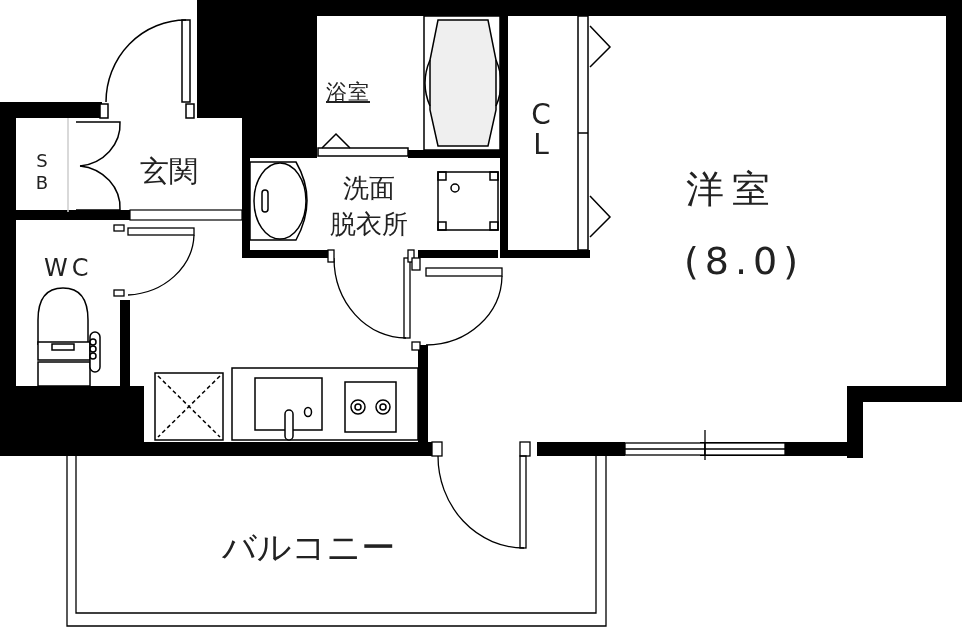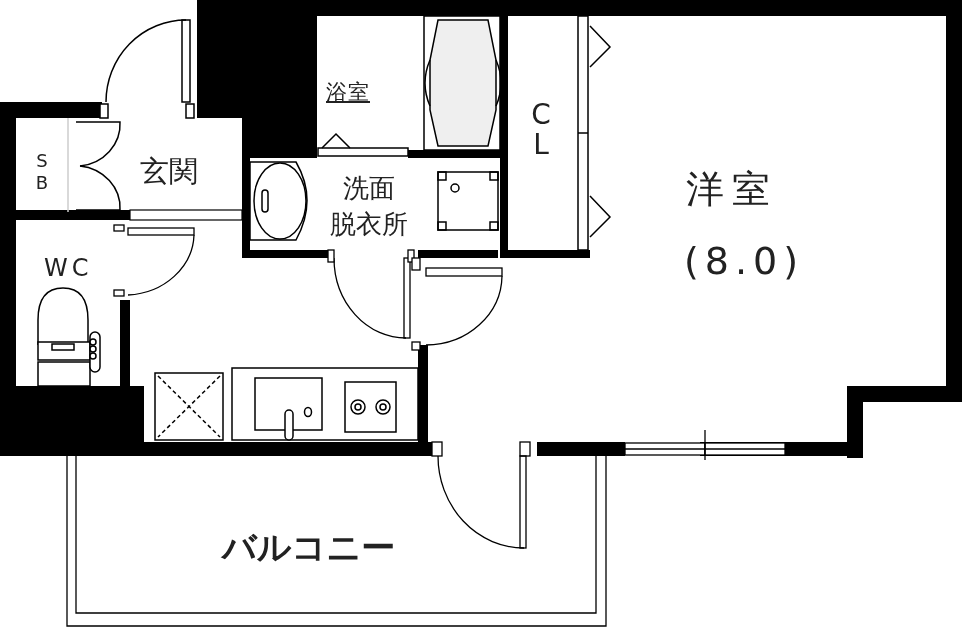--- a/index.html
+++ b/index.html
@@ -7,21 +7,21 @@
     #plan svg { position:absolute; left:0; top:0; }
     .lbl { position:absolute; color:#222; font-family:"DejaVu Sans", sans-serif; text-align:center; white-space:nowrap; line-height:1; }
     .l-genkan { left:140px; top:157px; font-size:29px;text-align:right; }
     .l-sb { left:30px; top:150px; font-size:18px; width:24px; line-height:22px; white-space:normal; }
     .l-yoku { left:326px; top:82px; font-size:21px; letter-spacing:1px;text-decoration:underline; }
     .l-cl { left:526px; top:100px; font-size:28px; width:30px; line-height:30px; white-space:normal; }
     .l-senmen { left:330px; top:170px; font-size:26px; line-height:36px; }
     .l-yoshitsu { left:686px; top:170px; font-size:38px; letter-spacing:8px; }
     .l-area { left:684px; top:230px; font-size:38px; letter-spacing:6px;margin-top:12px; }
     .l-wc { left:44px; top:256px; font-size:24px; letter-spacing:4px; }
-    .l-balcony { left:222px; top:530px; font-size:34px;font-weight:bold; }
+    .l-balcony { left:222px; top:530px; font-size:34px; }
   </style>
 </head>
 <body>
 
 <div id="plan">
   <svg width="962" height="627" viewBox="0 0 962 627">
 
     <g fill="#000">
 
       <rect x="197" y="0" width="765" height="16"></rect>

